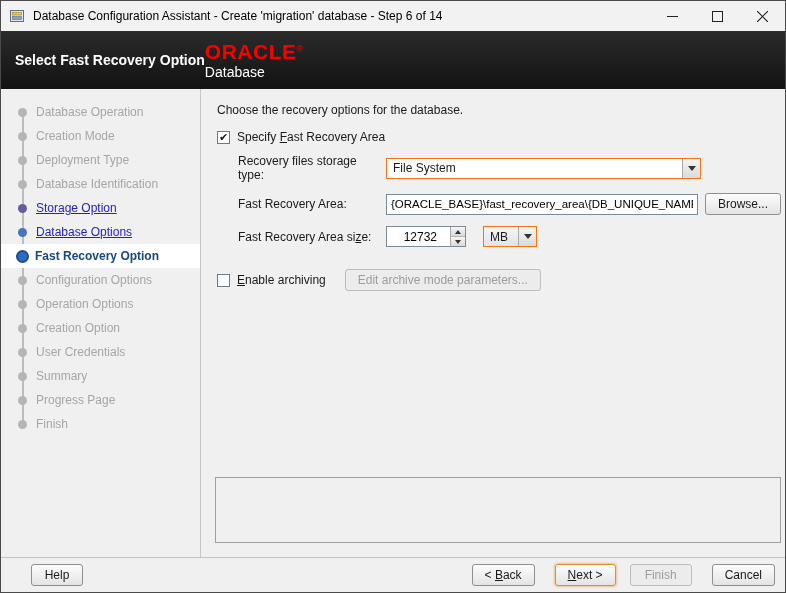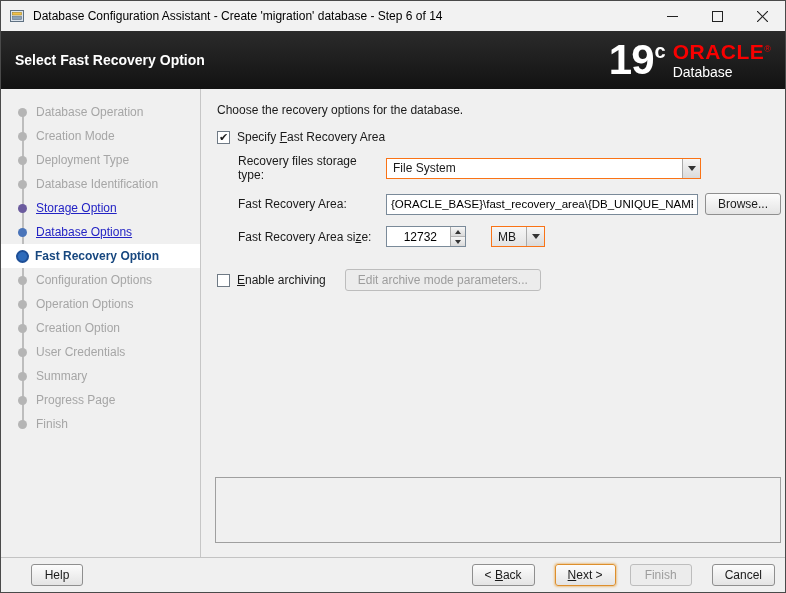--- a/index.html
+++ b/index.html
@@ -10,21 +10,21 @@
 
   
   .titlebar { height:30px; background:#f2f2f2; display:flex; align-items:center; flex:none; }
   .app-icon { width:16px; height:16px; margin:0 8px 0 8px; flex:none; }
   .titlebar-title { font-size:12px; color:#000; flex:1; white-space:nowrap; overflow:hidden; }
   .win-controls { display:flex; height:100%; }
   .win-btn { width:45px; height:100%; display:flex; align-items:center; justify-content:center; }
   .win-btn svg { display:block; }
 
   
-  .header { height:58px; background:linear-gradient(#2b2b2b,#121212); color:#fff; display:flex; align-items:center; justify-content:space-between; padding:0 14px 0 14px; flex:none; }
+  .header { height:58px; background:linear-gradient(#2b2b2b,#121212); color:#fff; display:flex; align-items:center; padding:0 14px 0 14px; flex:none; }
   .page-title { font-size:14px; font-weight:bold; }
   .logo { display:flex; align-items:center; gap:9px; }
   .v19 { font-size:42px; font-weight:bold; line-height:1; letter-spacing:-1px; }
   .vc { font-size:20px; font-weight:bold; position:relative; top:-16px; left:1px; }
   .brandcol { display:flex; flex-direction:column; line-height:1.15; }
   .oracle { color:#f80000; font-size:21px; font-weight:bold; letter-spacing:.5px; }
   .reg { font-size:9px; position:relative; top:-7px; color:#f80000; font-weight:normal; }
   .product { color:#ffffff; font-size:14px; }
 
   
@@ -53,21 +53,21 @@
   .form-rows { margin-left:21px; }
   .frow { display:flex; align-items:center; margin-bottom:11px; }
   .flabel { width:148px; flex:none; font-size:12px; }
 
   .combo { height:21px; background:#fff; border:1px solid #f97316; display:flex; align-items:center; cursor:default; }
   .combo-text { flex:1; padding:0 6px; font-size:12px; white-space:nowrap; overflow:hidden; }
   .combo-btn { width:18px; height:100%; background:linear-gradient(#f6f6f6,#dadada); border-left:1px solid #a9a9a9; display:flex; align-items:center; justify-content:center; flex:none; }
   .arr-dn { width:0; height:0; border-left:4px solid transparent; border-right:4px solid transparent; border-top:5px solid #333; }
   .combo.gray { background:linear-gradient(#f6f6f6,#e3e3e3); }
   .combo.w-storage { width:315px; }
-  .combo.w-unit { width:54px; margin-left:25px; }
+  .combo.w-unit { width:54px; margin-left:17px; }
 
   .text-input { height:21px; width:312px; border:1px solid #7a8a99; background:#fff; font-family:"Liberation Sans",sans-serif; font-size:11.5px; padding:0 4px; }
 
   .spinner { display:flex; height:21px; width:80px; border:1px solid #7a8a99; background:#fff; }
   .spin-input { flex:1; border:0; min-width:0; text-align:right; font-family:"Liberation Sans",sans-serif; font-size:12px; padding:0 13px; background:#fff; }
   .spin-col { width:15px; flex:none; display:flex; flex-direction:column; border-left:1px solid #a9a9a9; }
   .spin-up,.spin-dn { flex:1; display:flex; align-items:center; justify-content:center; background:linear-gradient(#f6f6f6,#dadada); }
   .spin-up { border-bottom:1px solid #b5b5b5; }
   .tri-up { width:0; height:0; border-left:3px solid transparent; border-right:3px solid transparent; border-bottom:4px solid #333; }
   .tri-dn { width:0; height:0; border-left:3px solid transparent; border-right:3px solid transparent; border-top:4px solid #333; }
@@ -120,21 +120,20 @@
             <line x1="0" y1="0" x2="11" y2="11" stroke="#222" stroke-width="1.2"></line>
             <line x1="11" y1="0" x2="0" y2="11" stroke="#222" stroke-width="1.2"></line>
           </svg>
       </span>
     </div>
   </div>
 
   <div class="header">
     <span class="page-title">Select Fast Recovery Option</span>
     <div class="logo">
-      <div class="v19"><span>19</span><span class="vc">c</span></div>
       <div class="brandcol">
         <div><span class="oracle">ORACLE</span><span class="reg">®</span></div>
         <span class="product">Database</span>
       </div>
     </div>
   </div>
 
   <div class="bodyrow">
 
     <div class="sidebar">

